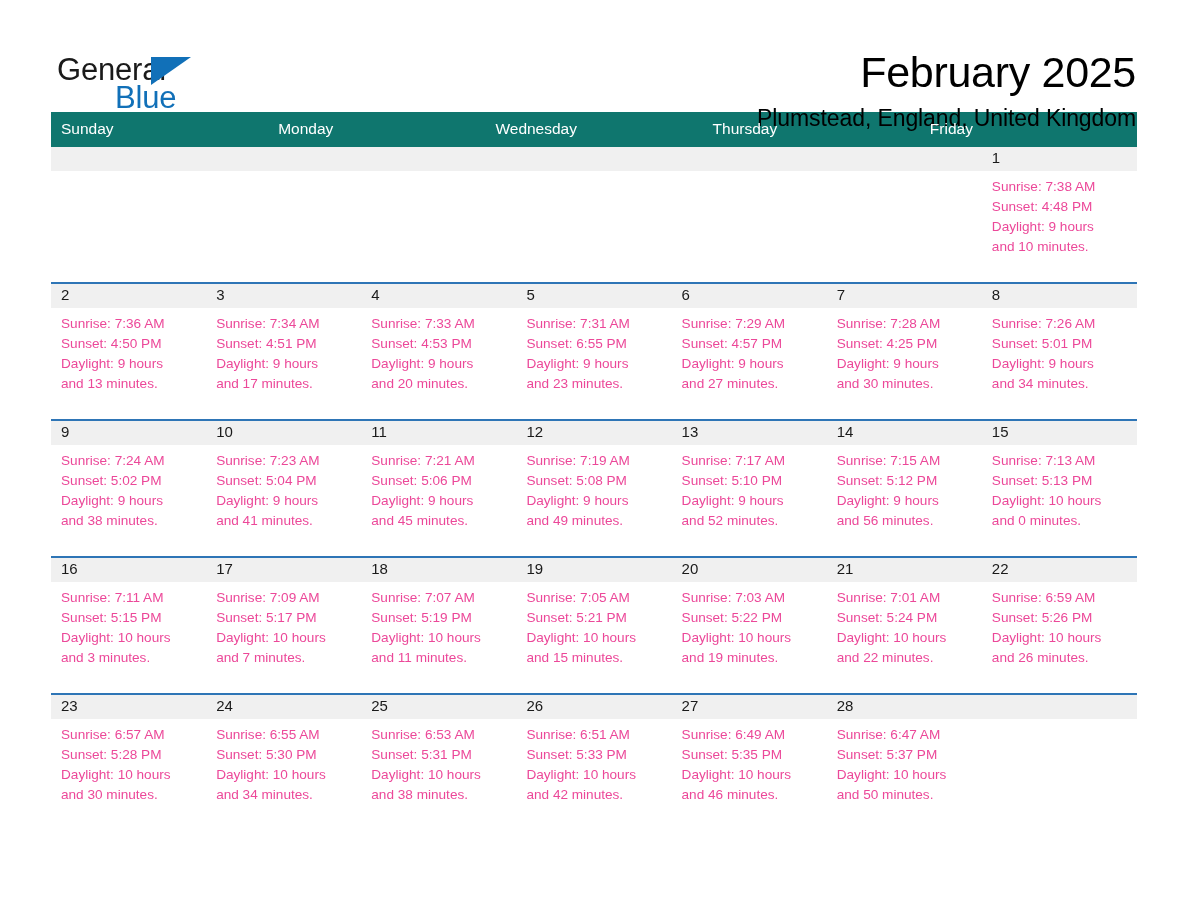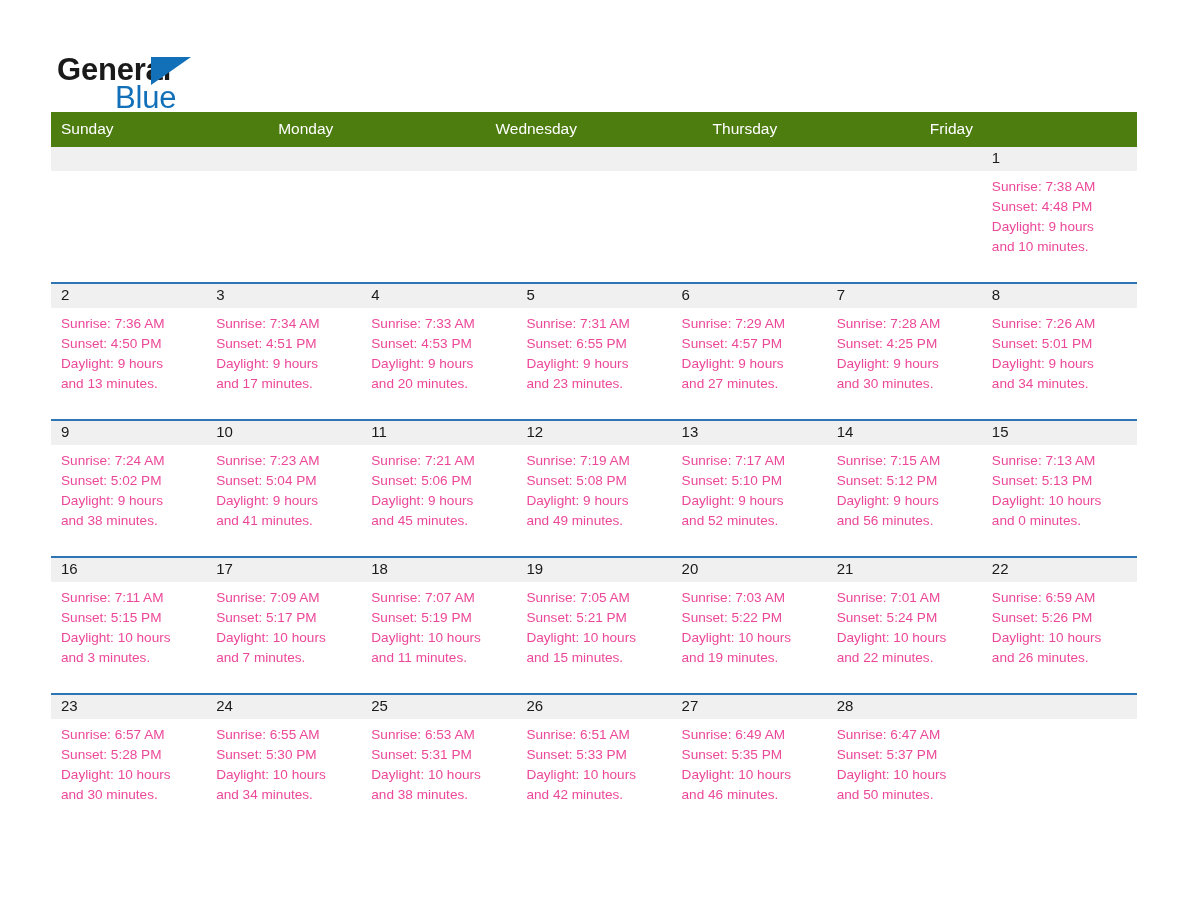--- a/index.html
+++ b/index.html
@@ -36,21 +36,21 @@
     position: relative;
     width: 160px;
     height: 66px;
     flex: 0 0 auto;
   }
   .logo-general {
     position: absolute;
     left: 0;
     top: 8px;
     font-size: 31px;
-    font-weight: 700;
+    font-weight: 400;
     letter-spacing: -0.2px;
     color: #1a1a1a;
     line-height: 1;
   }
   .logo-triangle {
     position: absolute;
     left: 94px;
     top: 11px;
     width: 0;
     height: 0;
@@ -90,21 +90,21 @@
   }
 
   
   .calendar {
     margin: 0 51px 0 51px;
     width: 1086px;
   }
 
   .weekday-row {
     display: flex;
-    background: #4d7c0f;
+    background: #0f766e;
   }
   .weekday-cell {
     flex: 1 1 0;
     color: #ffffff;
     font-size: 15.5px;
     line-height: 1;
     padding: 9px 0 10px 10px;
   }
 
   .week-row {
@@ -144,20 +144,24 @@
 <div class="page">
 
   <div class="top-bar">
 
     <div class="logo">
       <span class="logo-general">General</span>
       <span class="logo-triangle"></span>
       <span class="logo-blue">Blue</span>
     </div>
 
+    <div class="title-block">
+      <div class="month-title">February 2025</div>
+      <div class="location">Plumstead, England, United Kingdom</div>
+    </div>
 
   </div>
 
   <div class="calendar">
     <div class="weekday-row">
         <div class="weekday-cell">Sunday</div>
         <div class="weekday-cell">Monday</div>
         <div class="weekday-cell">Wednesday</div>
         <div class="weekday-cell">Thursday</div>
         <div class="weekday-cell">Friday</div>

